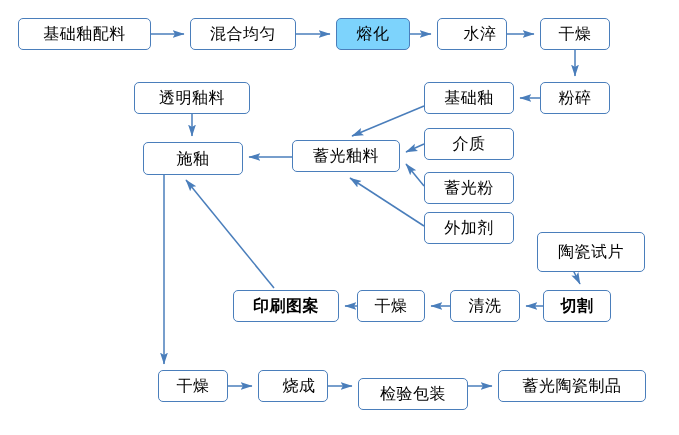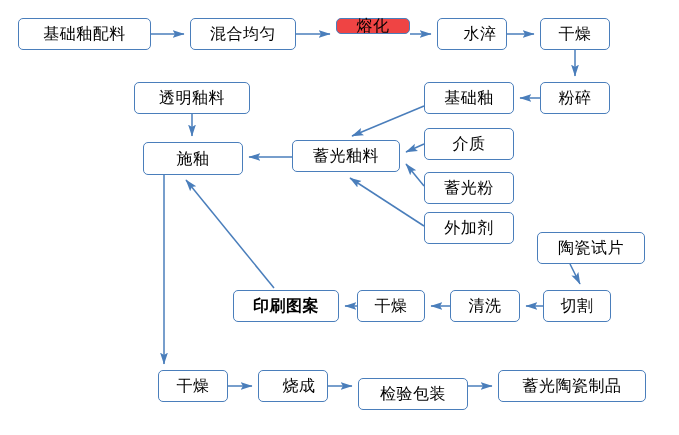--- a/index.html
+++ b/index.html
@@ -72,33 +72,33 @@
         <path d="M357,306 L345,306" stroke="#4a7ebb" stroke-width="1.5" fill="none" marker-end="url(#arrowhead)"></path>
         <path d="M228,386 L252,386" stroke="#4a7ebb" stroke-width="1.5" fill="none" marker-end="url(#arrowhead)"></path>
         <path d="M328,386 L352,386" stroke="#4a7ebb" stroke-width="1.5" fill="none" marker-end="url(#arrowhead)"></path>
         <path d="M468,386 L492,386" stroke="#4a7ebb" stroke-width="1.5" fill="none" marker-end="url(#arrowhead)"></path>
       </g>
   </svg>
 
   <div id="nodes">
       <div class="node" style="left: 18px; top: 18px; width: 133px; height: 32px; border-color: rgb(74, 126, 187); background: rgb(255, 255, 255); color: rgb(0, 0, 0);">基础釉配料</div>
       <div class="node" style="left: 190px; top: 18px; width: 106px; height: 32px; border-color: rgb(74, 126, 187); background: rgb(255, 255, 255); color: rgb(0, 0, 0);">混合均匀</div>
-      <div class="node" style="left: 336px; top: 18px; width: 74px; height: 16px; border-color: rgb(74, 126, 187); background: #ef4444; color: rgb(0, 0, 0);">熔化</div>
+      <div class="node" style="left: 336px; top: 18px; width: 74px; height: 32px; border-color: rgb(74, 126, 187); background: #7dd3fc; color: rgb(0, 0, 0);">熔化</div>
       <div class="node" style="left: 437px; top: 18px; width: 70px; height: 32px; border-color: rgb(74, 126, 187); background: rgb(255, 255, 255); color: rgb(0, 0, 0); padding-left: 16px;">水淬</div>
       <div class="node" style="left: 540px; top: 18px; width: 70px; height: 32px; border-color: rgb(74, 126, 187); background: rgb(255, 255, 255); color: rgb(0, 0, 0);">干燥</div>
       <div class="node" style="left: 540px; top: 82px; width: 70px; height: 32px; border-color: rgb(74, 126, 187); background: rgb(255, 255, 255); color: rgb(0, 0, 0);">粉碎</div>
       <div class="node" style="left: 424px; top: 82px; width: 90px; height: 32px; border-color: rgb(74, 126, 187); background: rgb(255, 255, 255); color: rgb(0, 0, 0);">基础釉</div>
       <div class="node" style="left: 424px; top: 128px; width: 90px; height: 32px; border-color: rgb(74, 126, 187); background: rgb(255, 255, 255); color: rgb(0, 0, 0);">介质</div>
       <div class="node" style="left: 424px; top: 172px; width: 90px; height: 32px; border-color: rgb(74, 126, 187); background: rgb(255, 255, 255); color: rgb(0, 0, 0);">蓄光粉</div>
       <div class="node" style="left: 424px; top: 212px; width: 90px; height: 32px; border-color: rgb(74, 126, 187); background: rgb(255, 255, 255); color: rgb(0, 0, 0);">外加剂</div>
       <div class="node" style="left: 292px; top: 140px; width: 108px; height: 32px; border-color: rgb(74, 126, 187); background: rgb(255, 255, 255); color: rgb(0, 0, 0);">蓄光釉料</div>
       <div class="node" style="left: 134px; top: 82px; width: 116px; height: 32px; border-color: rgb(74, 126, 187); background: rgb(255, 255, 255); color: rgb(0, 0, 0);">透明釉料</div>
       <div class="node" style="left: 143px; top: 142px; width: 100px; height: 33px; border-color: rgb(74, 126, 187); background: rgb(255, 255, 255); color: rgb(0, 0, 0); text-align: right;">施釉</div>
-      <div class="node" style="left: 537px; top: 232px; width: 108px; height: 32px; border-color: rgb(74, 126, 187); background: rgb(255, 255, 255); color: rgb(0, 0, 0);">陶瓷试片</div>
-      <div class="node" style="left: 543px; top: 290px; width: 68px; height: 32px; border-color: rgb(74, 126, 187); background: rgb(255, 255, 255); color: rgb(0, 0, 0);">切割</div>
+      <div class="node" style="left: 537px; top: 232px; width: 108px; height: 40px; border-color: rgb(74, 126, 187); background: rgb(255, 255, 255); color: rgb(0, 0, 0);">陶瓷试片</div>
+      <div class="node" style="left: 543px; top: 290px; width: 68px; height: 32px; border-color: rgb(74, 126, 187); background: rgb(255, 255, 255); color: rgb(0, 0, 0); font-weight: bold;">切割</div>
       <div class="node" style="left: 450px; top: 290px; width: 70px; height: 32px; border-color: rgb(74, 126, 187); background: rgb(255, 255, 255); color: rgb(0, 0, 0);">清洗</div>
       <div class="node" style="left: 357px; top: 290px; width: 68px; height: 32px; border-color: rgb(74, 126, 187); background: rgb(255, 255, 255); color: rgb(0, 0, 0);">干燥</div>
       <div class="node" style="left: 233px; top: 290px; width: 106px; height: 32px; border-color: rgb(74, 126, 187); background: rgb(255, 255, 255); color: rgb(0, 0, 0); font-weight: bold;">印刷图案</div>
       <div class="node" style="left: 158px; top: 370px; width: 70px; height: 32px; border-color: rgb(74, 126, 187); background: rgb(255, 255, 255); color: rgb(0, 0, 0);">干燥</div>
       <div class="node" style="left: 258px; top: 370px; width: 70px; height: 32px; border-color: rgb(74, 126, 187); background: rgb(255, 255, 255); color: rgb(0, 0, 0); padding-left: 12px;">烧成</div>
       <div class="node" style="left: 358px; top: 378px; width: 110px; height: 32px; border-color: rgb(74, 126, 187); background: rgb(255, 255, 255); color: rgb(0, 0, 0);">检验包装</div>
       <div class="node" style="left: 498px; top: 370px; width: 148px; height: 32px; border-color: rgb(74, 126, 187); background: rgb(255, 255, 255); color: rgb(0, 0, 0);">蓄光陶瓷制品</div>
     </div>
 
 </div>

